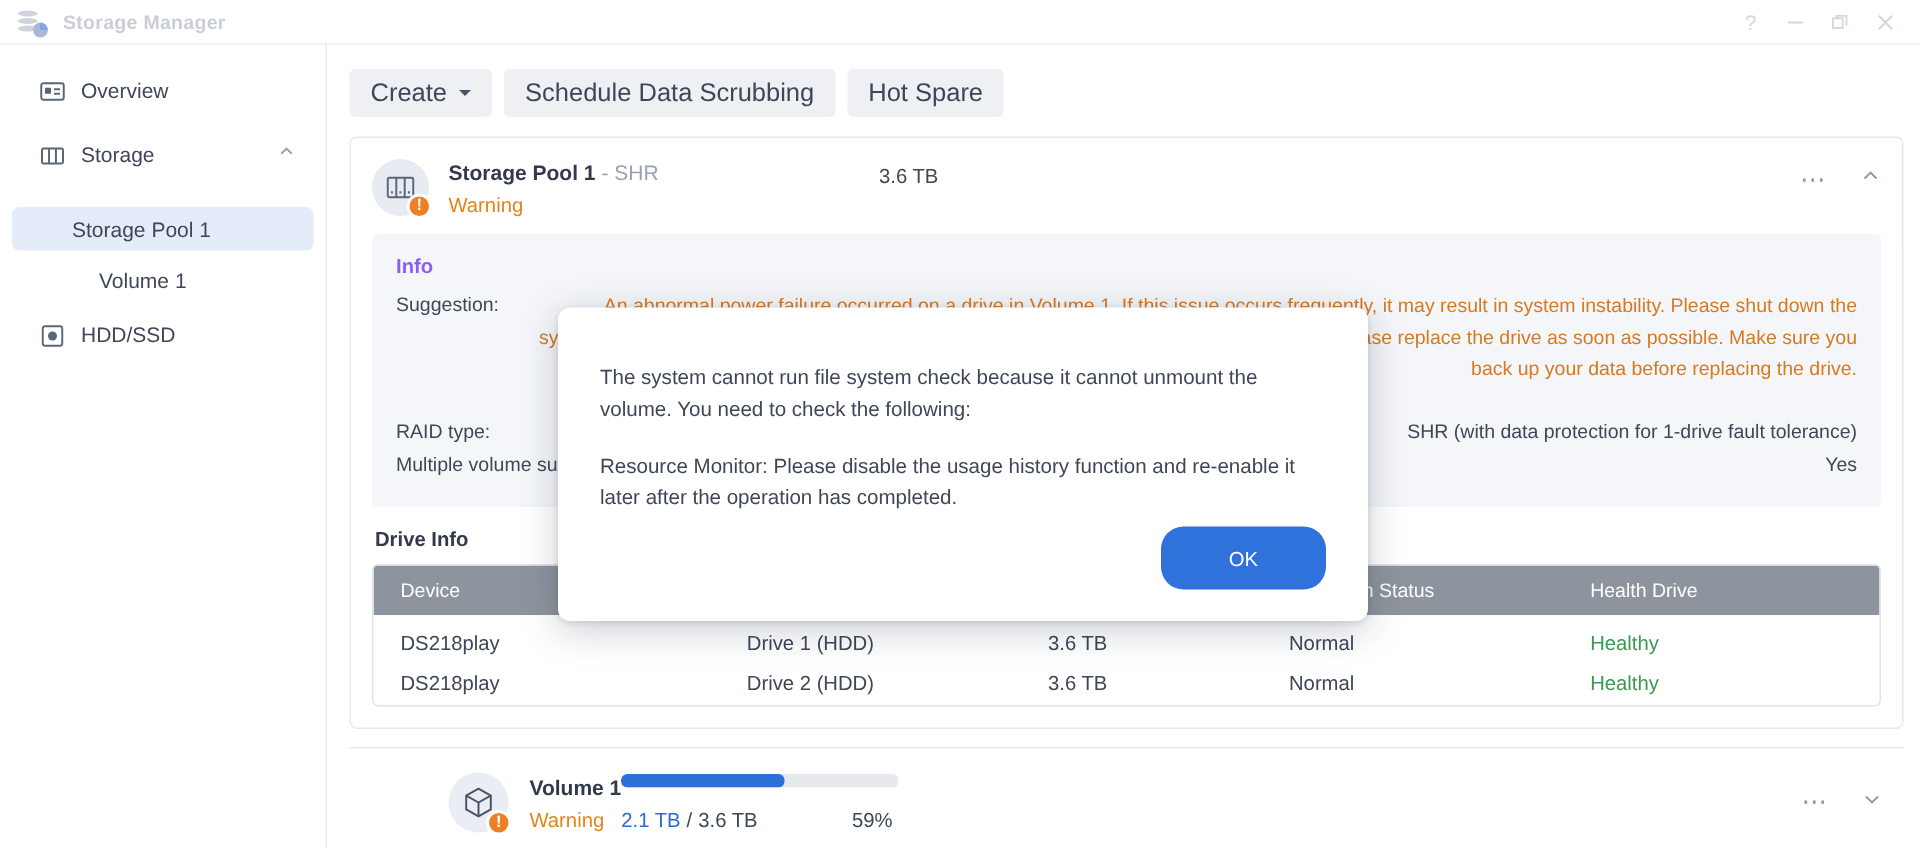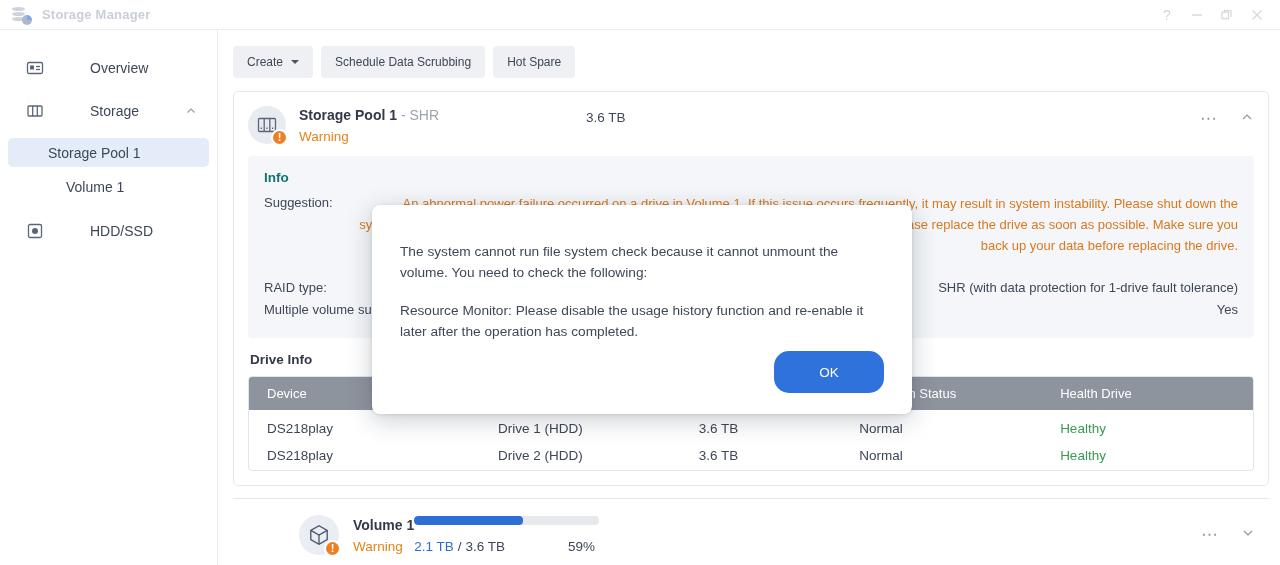--- a/index.html
+++ b/index.html
@@ -41,23 +41,23 @@
   }
   .win-btn svg { display: block; }
 
   
   .sidebar {
     position: absolute; left: 0; top: 30px; width: 218px; height: 535px;
     background: #ffffff; border-right: 1px solid #e8eaee;
     padding-top: 22px;
   }
   .nav-item {
-    height: 32px; display: flex; align-items: center;
+    height: 32px; display: flex; align-items: flex-start;
     padding: 0 12px 0 18px; margin: 0 8px 11px 8px;
-    border-radius: 5px; font-size: 14px; color: #3e4757; cursor: default; gap: 36px;
+    border-radius: 5px; font-size: 14px; color: #3e4757; cursor: default;
   }
   .nav-item .nav-ico { width: 18px; height: 18px; margin-right: 10px; flex: 0 0 auto; color: #5a6678; }
   .nav-item .nav-ico svg { display: block; }
   .nav-item .chev { margin-left: auto; color: #97a0af; display: flex; }
   .sub-item {
     height: 29px; display: flex; align-items: center;
     padding-left: 40px; margin: 0 8px 5px 8px;
     border-radius: 5px; font-size: 14px; color: #3e4757; cursor: default;
   }
   .sub-item.selected { background: #e4ecfa; }
@@ -65,21 +65,21 @@
 
   
   .content {
     position: absolute; left: 219px; top: 30px; width: 1061px; height: 535px;
     background: #ffffff; overflow: hidden;
   }
   .toolbar { display: flex; gap: 8px; padding: 16px 0 0 14px; }
   .tb-btn {
     height: 19px; background: #eef0f4; border-radius: 4px;
     display: flex; align-items: center; padding: 16px 14px;
-    font-size: 12px; color: #3e4757; cursor: default; white-space: nowrap;
+    font-size: 17px; color: #3e4757; cursor: default; white-space: nowrap;
   }
   .tb-btn .caret {
     width: 0; height: 0; margin-left: 8px;
     border-left: 4px solid transparent; border-right: 4px solid transparent;
     border-top: 4px solid #4a5366;
   }
 
   
   .card {
     margin: 13px 11px 0 14px; border: 1px solid #e5e8ed; border-radius: 5px;
@@ -103,21 +103,21 @@
   .pool-name .dash { color: #9aa2b1; font-weight: normal; }
   .pool-status { font-size: 13.5px; color: #e58316; margin-top: 6px; }
   .pool-size { margin-left: 147px; font-size: 13.5px; color: #3e4757; align-self: flex-start; margin-top: 4px; }
   .pool-actions { margin-left: auto; display: flex; align-items: center; gap: 22px; color: #8d96a5; align-self: flex-start; margin-top: 4px; }
   .dots { font-size: 17px; letter-spacing: 1px; line-height: 10px; cursor: default; }
 
   .info-box {
     margin: 0 14px 14px 14px; background: #f4f6f9; border-radius: 4px;
     padding: 14px 16px 16px 16px;
   }
-  .info-title { font-size: 13.5px; font-weight: bold; color: #0f766e; margin-bottom: 8px; }
+  .info-title { font-size: 13.5px; font-weight: bold; color: #8b5cf6; margin-bottom: 8px; }
   .info-row { display: flex; font-size: 13px; color: #3e4757; margin-bottom: 2px; }
   .info-label { width: 95px; flex: 0 0 auto; line-height: 20px; }
   .info-val { line-height: 20px; }
   .sug-text { color: #d9791f; font-size: 13px; line-height: 21px; text-align: right; flex: 1; }
   .sug-text a { color: #2b6cd4; text-decoration: underline; }
   .raid-row { margin-top: 22px; }
   .raid-val { text-align: right; flex: 1; }
 
   .drive-title { font-size: 13.5px; font-weight: bold; color: #32394a; margin: 0 0 9px 16px; }
   .dtable { margin: 0 14px 14px 14px; border: 1px solid #e1e4ea; border-radius: 4px; overflow: hidden; }

